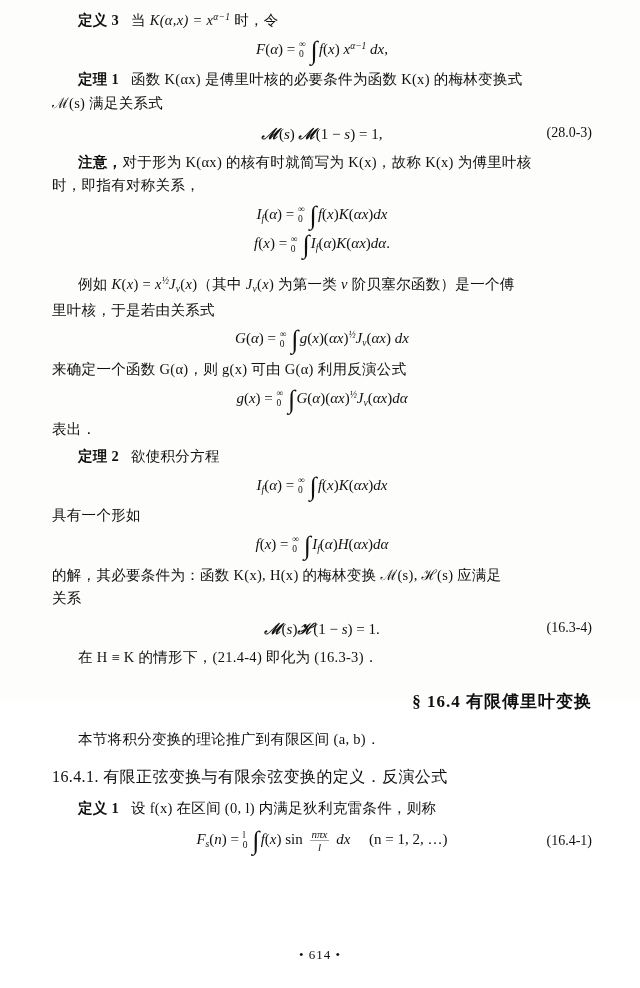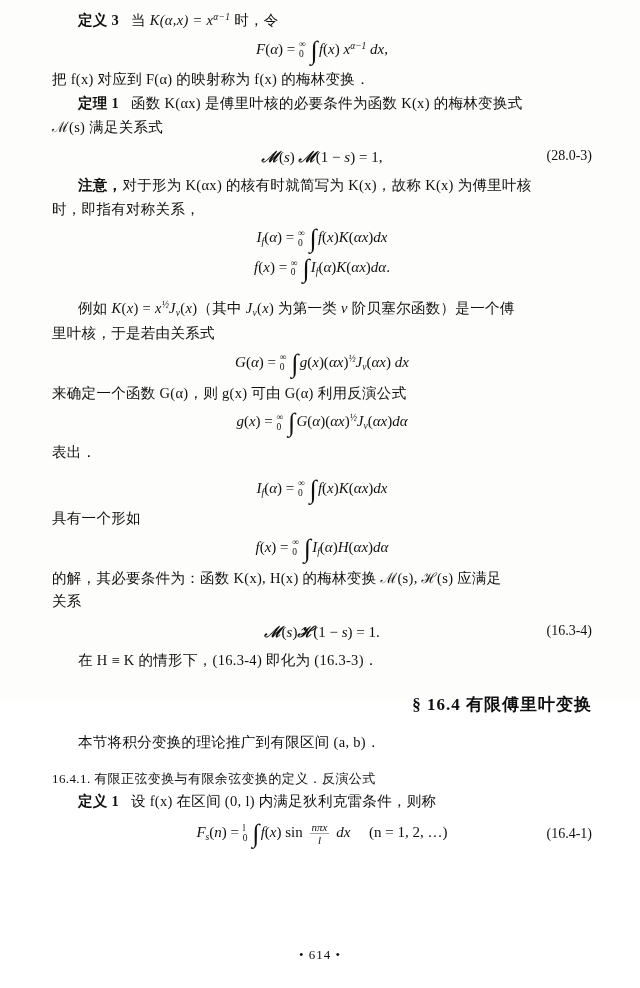--- a/index.html
+++ b/index.html
@@ -119,22 +119,22 @@
     font-weight: bold;
   }
   .heading {
     text-align: right;
     font-weight: bold;
     font-size: 17px;
     margin: 22px 0 16px 0;
     letter-spacing: 1px;
   }
   .subheading {
-    font-size: 13px;
-    margin: 18px 0 3px 0;
+    font-size: 16px;
+    margin: 18px 0 10px 0;
     letter-spacing: 0.4px;
   }
   .footer {
     position: absolute;
     left: 0;
     top: 947px;
     width: 640px;
     text-align: center;
     font-size: 13px;
     letter-spacing: 1px;
@@ -157,21 +157,20 @@
       <span class="math">K(<span class="math">α</span>,<span class="math">x</span>) = <span class="math">x</span><span class="sup">α−1</span></span>
       <span> 时，令</span>
     </div>
 
     <div class="eqwrap">
       <div class="eqbody">
         <span class="math">F</span>(<span class="math">α</span>)&nbsp;=&nbsp;<span class="lim"><span class="hi">∞</span><span class="lo">0</span></span><span class="intg">∫</span><span class="math">f</span>(<span class="math">x</span>)&nbsp;<span class="math">x</span><span class="sup">α−1</span>&nbsp;<span class="math">dx</span>,
       </div>
     </div>
 
-    <div class="line">把 f(x) 对应到 F(α) 的映射称为 f(x) 的梅林变换．</div>
 
     <div class="line indent">
       <span class="bold">定理 1</span>
       <span class="spacer-dot"></span>
       <span>函数 K(αx) 是傅里叶核的必要条件为函数 K(x) 的梅林变换式</span>
     </div>
     <div class="line">ℳ(s) 满足关系式</div>
 
     <div class="eqwrap">
       <div class="eqbody">
@@ -215,20 +214,25 @@
     <div class="eqwrap">
       <div class="eqbody">
         <span class="math">g</span>(<span class="math">x</span>)&nbsp;=&nbsp;<span class="lim"><span class="hi">∞</span><span class="lo">0</span></span><span class="intg">∫</span><span class="math">G</span>(<span class="math">α</span>)(<span class="math">αx</span>)<span class="sup">½</span><span class="math">J</span><span class="sub">ν</span>(<span class="math">αx</span>)<span class="math">dα</span>
       </div>
     </div>
 
     <div class="line">表出．</div>
 
     <div class="gap-sm"></div>
 
+    <div class="line indent">
+      <span class="bold">定理 2</span>
+      <span class="spacer-dot"></span>
+      <span>欲使积分方程</span>
+    </div>
 
     <div class="eqwrap">
       <div class="eqbody">
         <span class="math">I</span><span class="sub">f</span>(<span class="math">α</span>)&nbsp;=&nbsp;<span class="lim"><span class="hi">∞</span><span class="lo">0</span></span><span class="intg">∫</span><span class="math">f</span>(<span class="math">x</span>)<span class="math">K</span>(<span class="math">αx</span>)<span class="math">dx</span>
       </div>
     </div>
 
     <div class="line">具有一个形如</div>
 
     <div class="eqwrap">
@@ -240,21 +244,21 @@
     <div class="line">的解，其必要条件为：函数 K(x), H(x) 的梅林变换 ℳ(s), ℋ(s) 应满足</div>
     <div class="line">关系</div>
 
     <div class="eqwrap">
       <div class="eqbody">
         <span class="script">ℳ</span>(<span class="math">s</span>)<span class="script">ℋ</span>(1&nbsp;−&nbsp;<span class="math">s</span>)&nbsp;=&nbsp;1.
       </div>
       <span class="eqnum-mid">(16.3-4)</span>
     </div>
 
-    <div class="line indent">在 H ≡ K 的情形下，(16.3-4) 即化为 (16.3-3)．</div>
+    <div class="line indent">在 H ≡ K 的情形下，(21.4-4) 即化为 (16.3-3)．</div>
 
     <div class="heading">§ 16.4   有限傅里叶变换</div>
 
     <div class="line indent">本节将积分变换的理论推广到有限区间 (a, b)．</div>
 
     <div class="subheading">16.4.1. 有限正弦变换与有限余弦变换的定义．反演公式</div>
 
     <div class="line indent">
       <span class="bold">定义 1</span>
       <span class="spacer-dot"></span>

